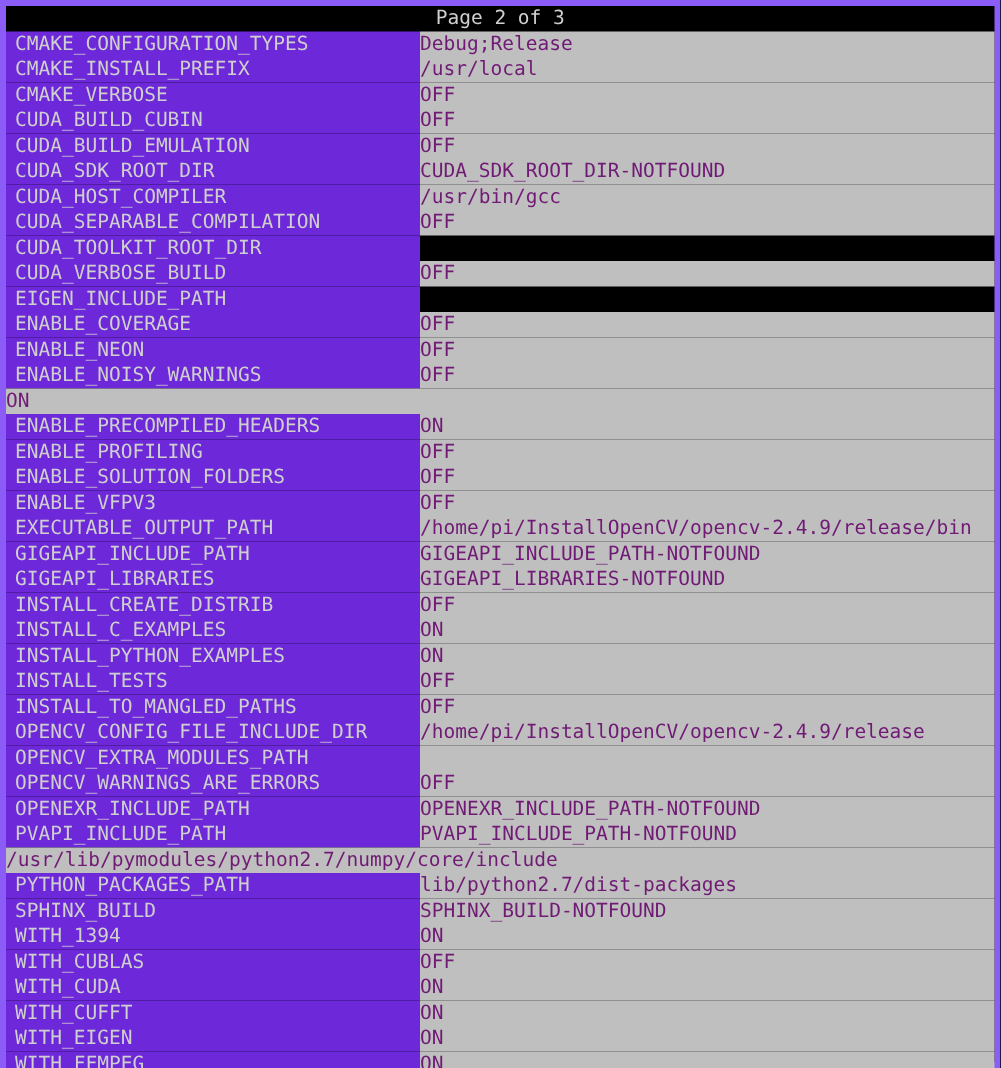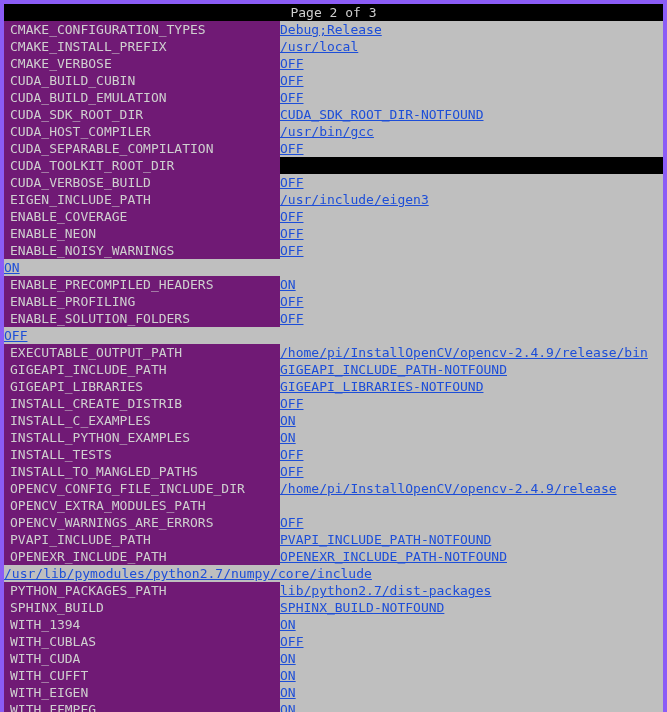--- a/index.html
+++ b/index.html
@@ -30,73 +30,72 @@
   .row {
     display: flex;
     height: 17px;
     white-space: pre;
   }
   .keycol {
     width: 276px;
     min-width: 276px;
     max-width: 276px;
     color: #cfcfcf;
-    background: #701a75;
+    background: #6d28d9;
     padding-left: 6px;
     box-sizing: border-box;
     overflow: hidden;
   }
   .valcol {
     flex: 1;
     background: #bfbfbf;
-    color: #1d4ed8;
+    color: #701a75;
     overflow: hidden;
     box-sizing: border-box;
     padding-left: 0;
-    text-decoration: underline;
   }
 </style>
 </head>
 <body>
 
 <div class="screen">
   <div class="header">Page 2 of 3</div>
   <div id="rows-container">
       <div class="row"><div class="keycol">CMAKE_CONFIGURATION_TYPES</div><div class="valcol">Debug;Release</div></div>
       <div class="row"><div class="keycol">CMAKE_INSTALL_PREFIX</div><div class="valcol">/usr/local</div></div>
       <div class="row"><div class="keycol">CMAKE_VERBOSE</div><div class="valcol">OFF</div></div>
       <div class="row"><div class="keycol">CUDA_BUILD_CUBIN</div><div class="valcol">OFF</div></div>
       <div class="row"><div class="keycol">CUDA_BUILD_EMULATION</div><div class="valcol">OFF</div></div>
       <div class="row"><div class="keycol">CUDA_SDK_ROOT_DIR</div><div class="valcol">CUDA_SDK_ROOT_DIR-NOTFOUND</div></div>
       <div class="row"><div class="keycol">CUDA_HOST_COMPILER</div><div class="valcol">/usr/bin/gcc</div></div>
       <div class="row"><div class="keycol">CUDA_SEPARABLE_COMPILATION</div><div class="valcol">OFF</div></div>
       <div class="row"><div class="keycol">CUDA_TOOLKIT_ROOT_DIR</div></div>
       <div class="row"><div class="keycol">CUDA_VERBOSE_BUILD</div><div class="valcol">OFF</div></div>
-      <div class="row"><div class="keycol">EIGEN_INCLUDE_PATH</div><div class="valcol">/usr/include/eigen3</div></div>
+      <div class="row"><div class="keycol">EIGEN_INCLUDE_PATH</div></div>
       <div class="row"><div class="keycol">ENABLE_COVERAGE</div><div class="valcol">OFF</div></div>
       <div class="row"><div class="keycol">ENABLE_NEON</div><div class="valcol">OFF</div></div>
       <div class="row"><div class="keycol">ENABLE_NOISY_WARNINGS</div><div class="valcol">OFF</div></div>
       <div class="row"><div class="valcol">ON</div></div>
       <div class="row"><div class="keycol">ENABLE_PRECOMPILED_HEADERS</div><div class="valcol">ON</div></div>
       <div class="row"><div class="keycol">ENABLE_PROFILING</div><div class="valcol">OFF</div></div>
       <div class="row"><div class="keycol">ENABLE_SOLUTION_FOLDERS</div><div class="valcol">OFF</div></div>
-      <div class="row"><div class="valcol">OFF</div></div>
+      <div class="row"><div class="keycol">ENABLE_VFPV3</div><div class="valcol">OFF</div></div>
       <div class="row"><div class="keycol">EXECUTABLE_OUTPUT_PATH</div><div class="valcol">/home/pi/InstallOpenCV/opencv-2.4.9/release/bin</div></div>
       <div class="row"><div class="keycol">GIGEAPI_INCLUDE_PATH</div><div class="valcol">GIGEAPI_INCLUDE_PATH-NOTFOUND</div></div>
       <div class="row"><div class="keycol">GIGEAPI_LIBRARIES</div><div class="valcol">GIGEAPI_LIBRARIES-NOTFOUND</div></div>
       <div class="row"><div class="keycol">INSTALL_CREATE_DISTRIB</div><div class="valcol">OFF</div></div>
       <div class="row"><div class="keycol">INSTALL_C_EXAMPLES</div><div class="valcol">ON</div></div>
       <div class="row"><div class="keycol">INSTALL_PYTHON_EXAMPLES</div><div class="valcol">ON</div></div>
       <div class="row"><div class="keycol">INSTALL_TESTS</div><div class="valcol">OFF</div></div>
       <div class="row"><div class="keycol">INSTALL_TO_MANGLED_PATHS</div><div class="valcol">OFF</div></div>
       <div class="row"><div class="keycol">OPENCV_CONFIG_FILE_INCLUDE_DIR</div><div class="valcol">/home/pi/InstallOpenCV/opencv-2.4.9/release</div></div>
       <div class="row"><div class="keycol">OPENCV_EXTRA_MODULES_PATH</div><div class="valcol"></div></div>
       <div class="row"><div class="keycol">OPENCV_WARNINGS_ARE_ERRORS</div><div class="valcol">OFF</div></div>
+      <div class="row"><div class="keycol">OPENEXR_INCLUDE_PATH</div><div class="valcol">OPENEXR_INCLUDE_PATH-NOTFOUND</div></div>
       <div class="row"><div class="keycol">PVAPI_INCLUDE_PATH</div><div class="valcol">PVAPI_INCLUDE_PATH-NOTFOUND</div></div>
-      <div class="row"><div class="keycol">OPENEXR_INCLUDE_PATH</div><div class="valcol">OPENEXR_INCLUDE_PATH-NOTFOUND</div></div>
       <div class="row"><div class="valcol">/usr/lib/pymodules/python2.7/numpy/core/include</div></div>
       <div class="row"><div class="keycol">PYTHON_PACKAGES_PATH</div><div class="valcol">lib/python2.7/dist-packages</div></div>
       <div class="row"><div class="keycol">SPHINX_BUILD</div><div class="valcol">SPHINX_BUILD-NOTFOUND</div></div>
       <div class="row"><div class="keycol">WITH_1394</div><div class="valcol">ON</div></div>
       <div class="row"><div class="keycol">WITH_CUBLAS</div><div class="valcol">OFF</div></div>
       <div class="row"><div class="keycol">WITH_CUDA</div><div class="valcol">ON</div></div>
       <div class="row"><div class="keycol">WITH_CUFFT</div><div class="valcol">ON</div></div>
       <div class="row"><div class="keycol">WITH_EIGEN</div><div class="valcol">ON</div></div>
       <div class="row"><div class="keycol">WITH_FFMPEG</div><div class="valcol">ON</div></div>
     </div>

